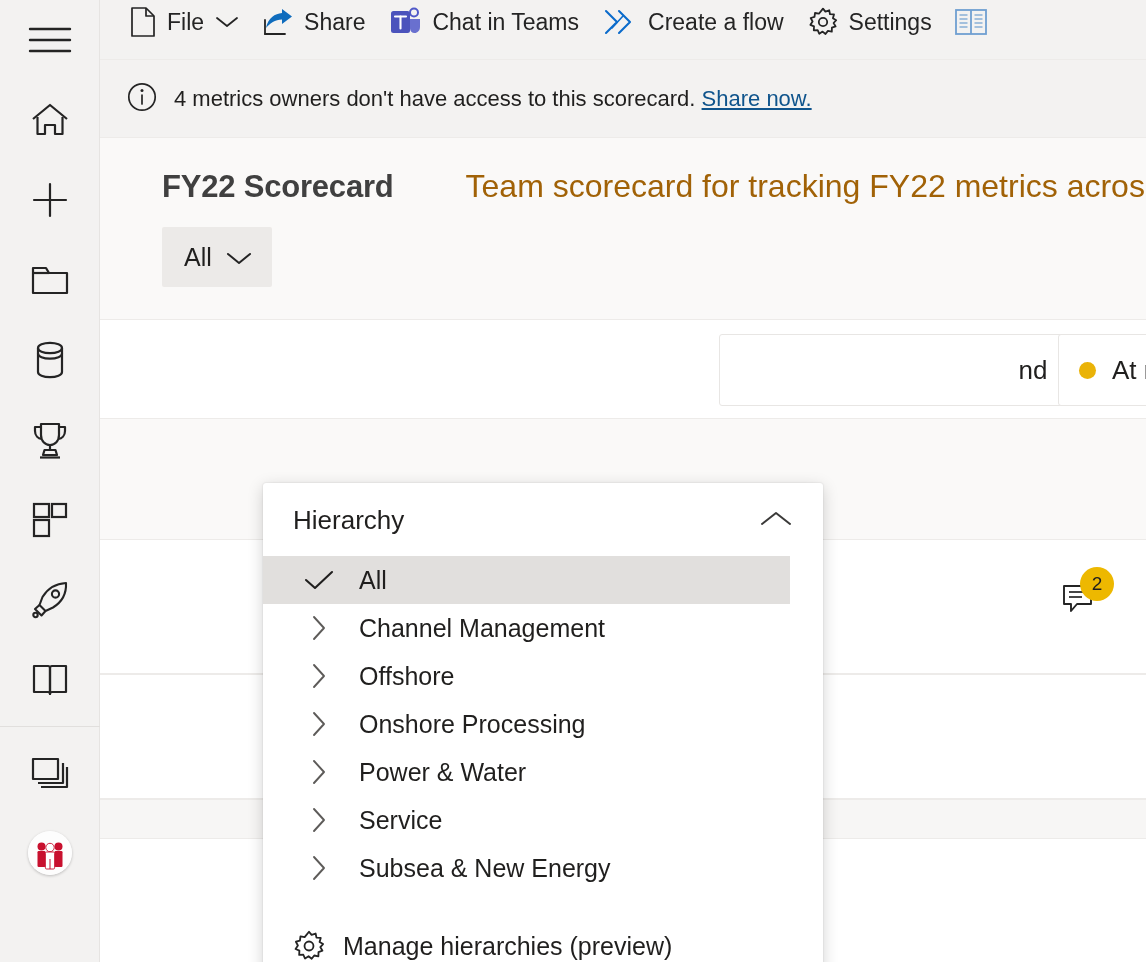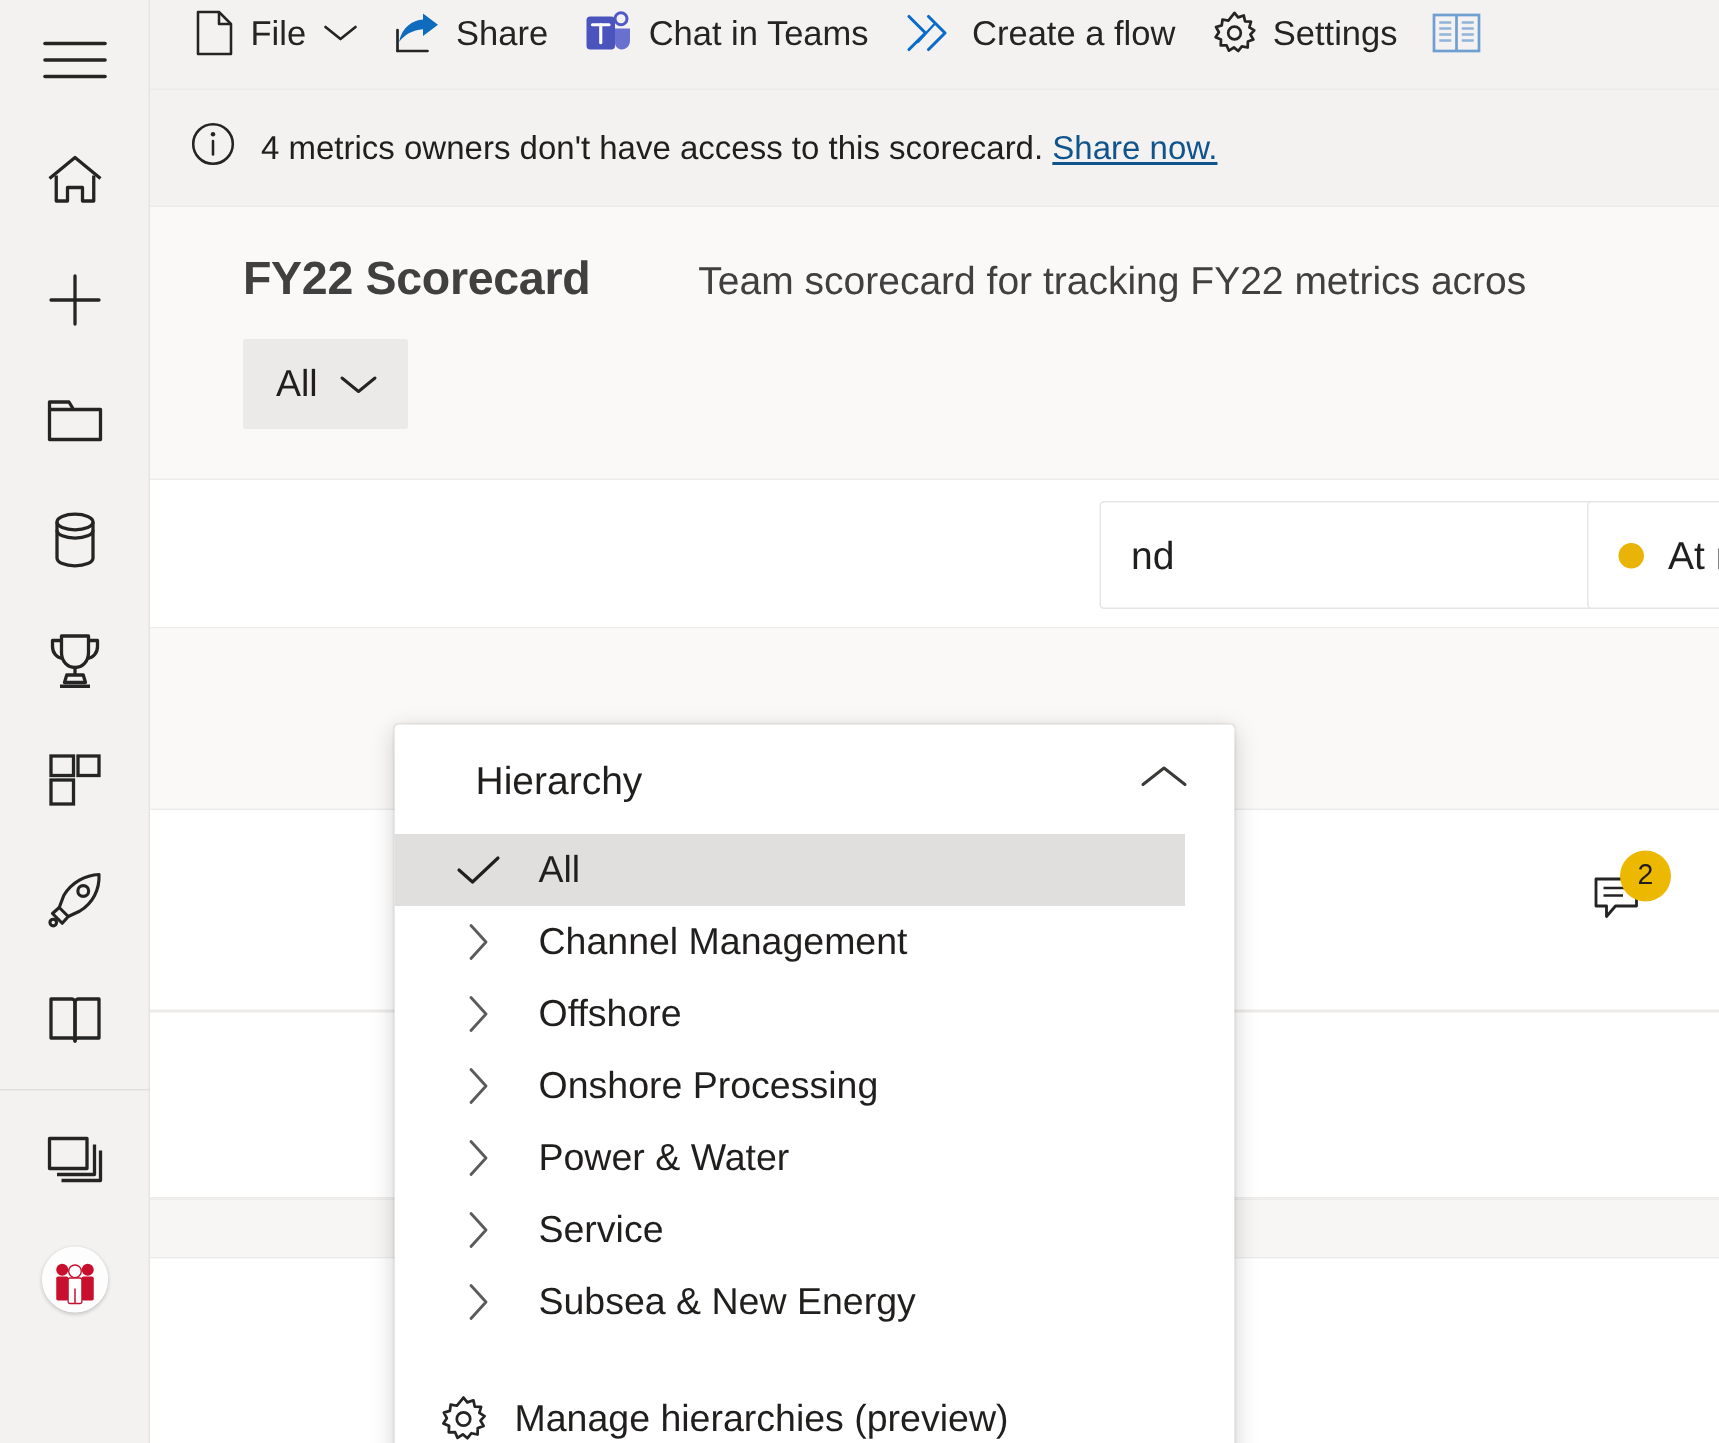--- a/index.html
+++ b/index.html
@@ -135,22 +135,22 @@
     gap: 72px;
     white-space: nowrap;
   }
   .board-title {
     font-size: 31px;
     font-weight: bold;
     color: #404040;
     letter-spacing: -0.2px;
   }
   .board-desc {
-    font-size: 26px;
-    color: #404040;
+    font-size: 32px;
+    color: #a16207;
     font-weight: 400;
   }
 
   .filter-row {
     padding: 22px 0 0 62px;
     display: flex;
     align-items: center;
   }
   .filter-btn {
     background: #eceae8;
@@ -254,21 +254,20 @@
     border-radius: 3px;
     box-shadow: 0 4px 16px rgba(0,0,0,.18), 0 0 2px rgba(0,0,0,.14);
     padding: 0 0 8px 0;
     z-index: 50;
   }
   .fly-head {
     display: flex;
     align-items: center;
     justify-content: space-between;
     padding: 22px 30px 20px 30px;
-    margin-left: 24px;
   }
   .fly-head-title {
     font-size: 26px;
     color: #201f1e;
   }
   .fly-item {
     display: flex;
     align-items: center;
     height: 48px;
     padding: 0 0 0 16px;
@@ -504,21 +503,21 @@
           <span>
             <svg width="26" height="15" viewBox="0 0 26 15" fill="none" stroke="#242424" stroke-width="2" stroke-linecap="round" stroke-linejoin="round">
                 <path d="M2 3 L13 12 L24 3"></path>
               </svg>
           </span>
         </button>
       </div>
 
       <div class="rows">
         <div class="row-band band-a">
-          <div class="chip" style="left:633px; top:14px; width:390px;">
+          <div class="chip" style="left:619px; top:14px; width:390px;text-align:right;">
             <span class="chip-name">nd</span>
             <span class="chip-val">2</span>
           </div>
           <div class="chip chip-status" style="left:958px; top:14px; width:230px;">
             <span class="dot"></span>
             <span>At ri</span>
           </div>
         </div>
 
         <div class="row-band band-b"></div>

